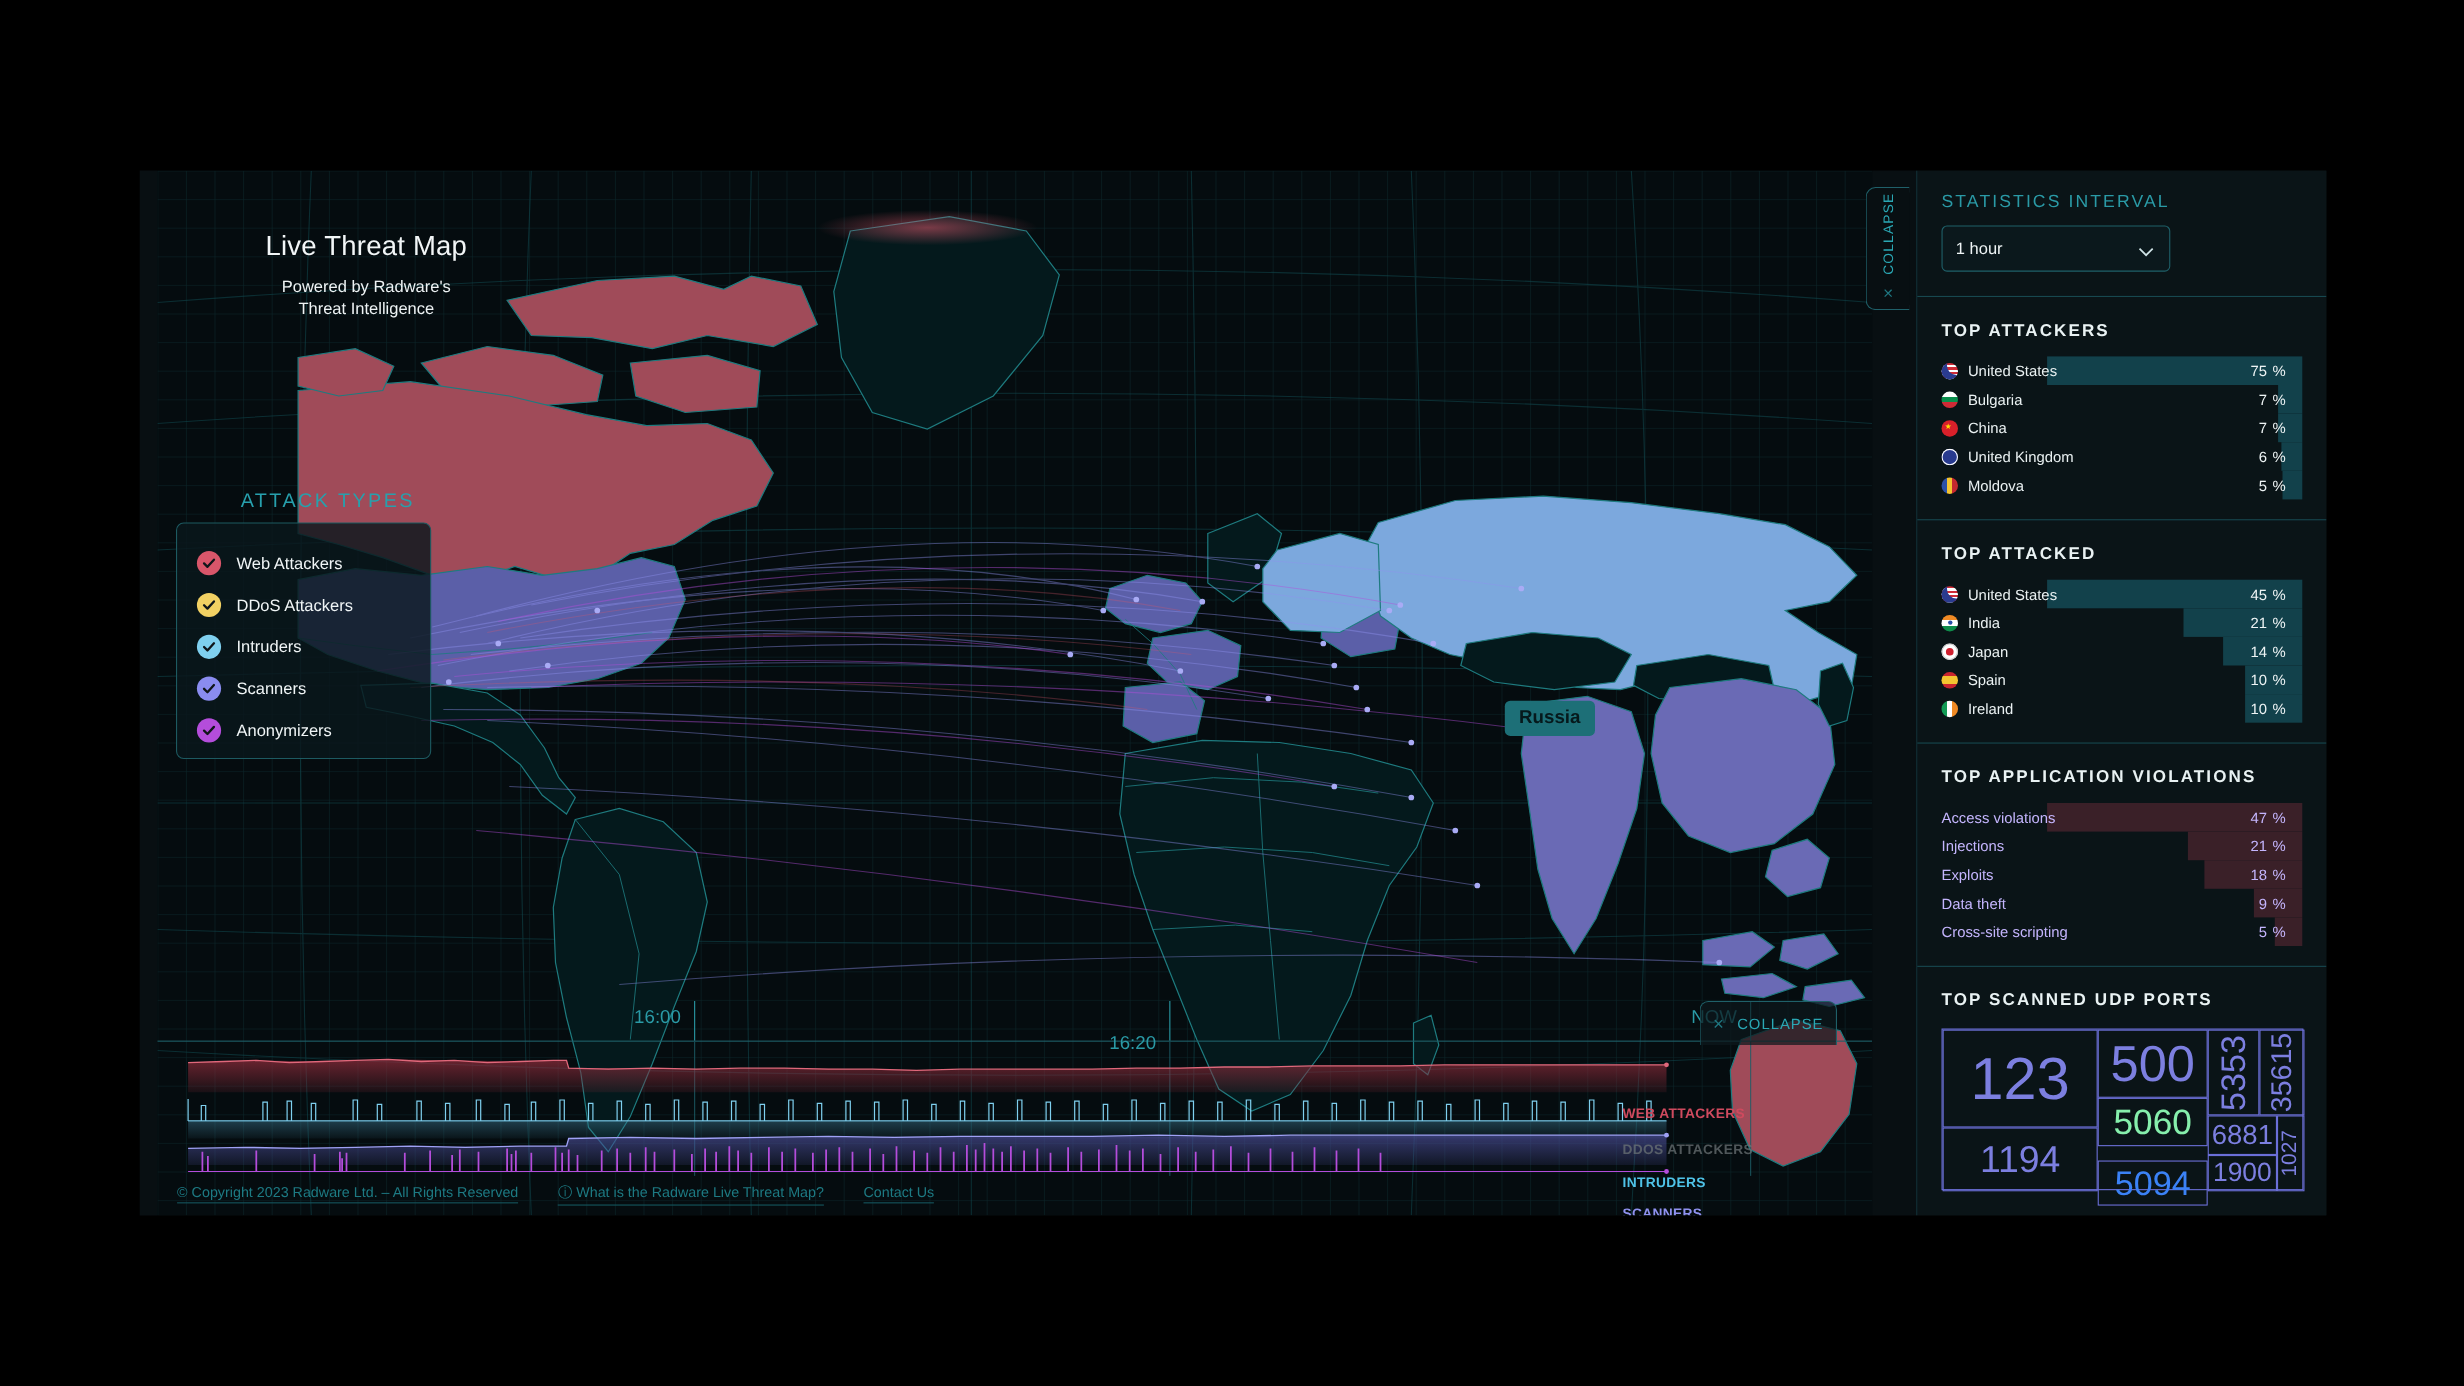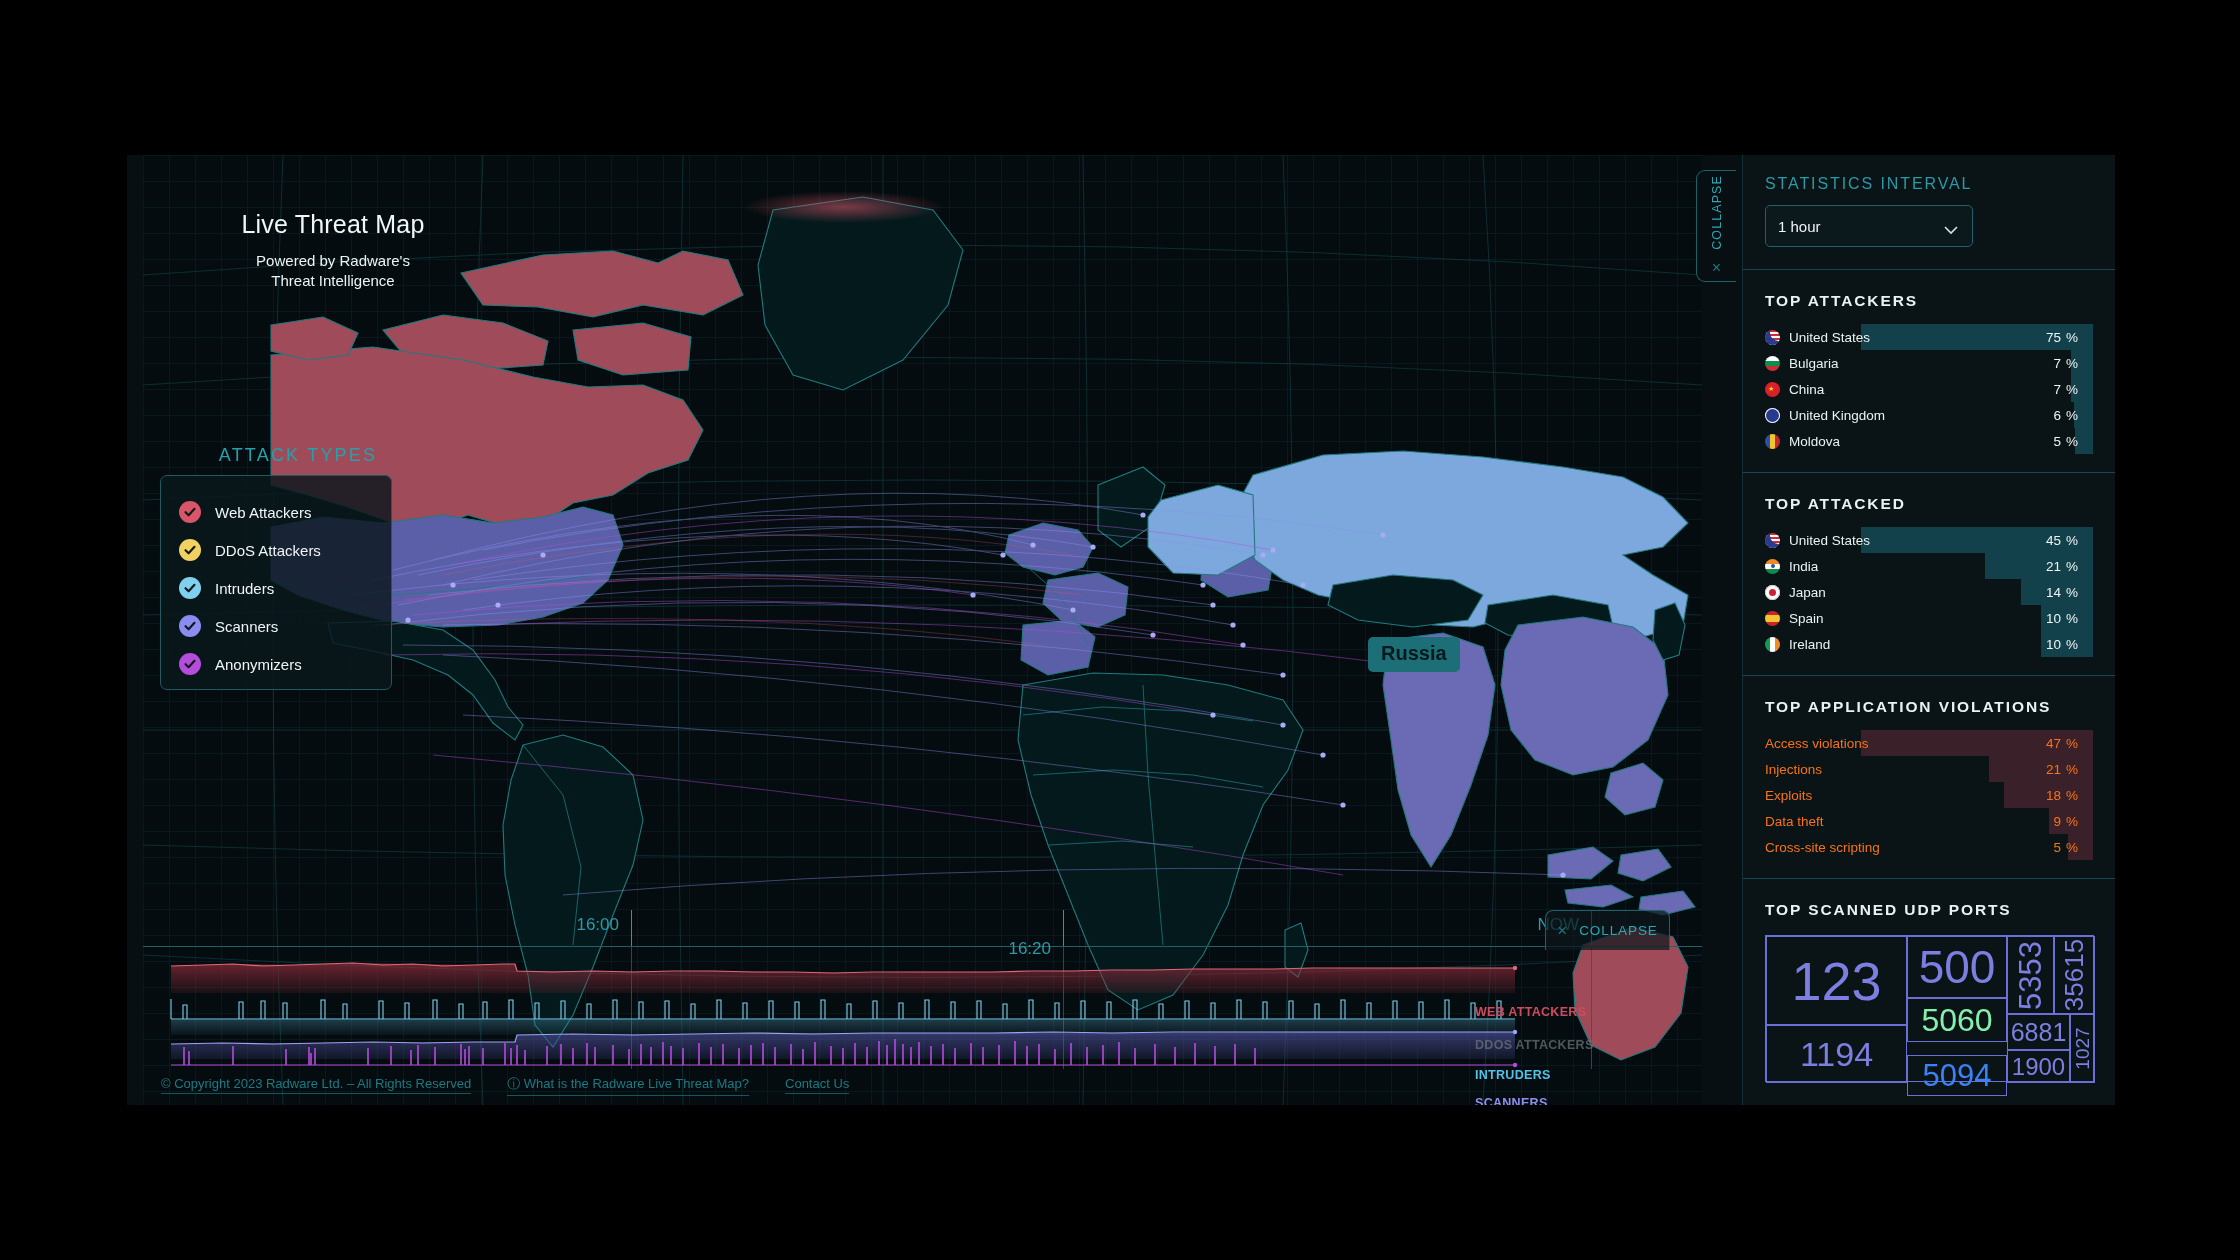--- a/index.html
+++ b/index.html
@@ -56,21 +56,21 @@
     display:flex; align-items:center; justify-content:center;
     flex: 0 0 auto;
   }
   .legend-dot svg { width: 14px; height: 14px; display:block; }
   .legend-label { margin-left: 14px; font-size: 15px; color: #f0f5f6; }
 
   
   #country-tooltip {
     position:absolute; left: 1225px; top: 482px;
     background: #1d6f77; color:#06191c;
-    font-size: 20px; font-weight: 700;
+    font-size: 17px; font-weight: 700;
     padding: 5px 13px 7px 13px; border-radius: 5px;
     z-index: 25;
   }
 
   
   #timeline {
     position: absolute; left: 0; bottom: 0;
     width: 1559px; height: 195px;
     z-index: 15;
   }
@@ -147,21 +147,21 @@
   }
   .flag { width: 15px; height: 15px; border-radius:50%; flex:0 0 auto; overflow:hidden;
           position:relative; display:inline-block; }
   .stat-name { margin-left: 9px; font-size: 13.5px; color:#eaf1f2; z-index:2; }
   .stat-pct {
     position:absolute; right: 0; width: 58px; text-align:left;
     font-size: 13.5px; color:#eef4f5; z-index:3;
   }
   .stat-pct b { display:inline-block; width: 26px; text-align:right; font-weight:400; }
   .stat-pct i { font-style:normal; margin-left:5px; }
-  .viol .stat-name, .viol .stat-pct { color:#f97316; }
+  .viol .stat-name, .viol .stat-pct { color:#c4b5fd; }
   .viol .stat-name { margin-left: 0; }
 
   
   #treemap {
     position:relative; width: 329px; height: 147px;
     border: 1px solid #6b6fd8; margin-top: 2px;
   }
   .tm-cell {
     position:absolute; border:1px solid #6b6fd8;
     overflow:hidden; color:#7c7fe0;

